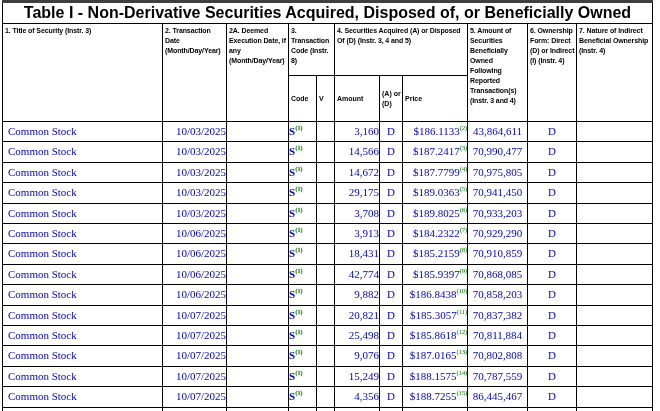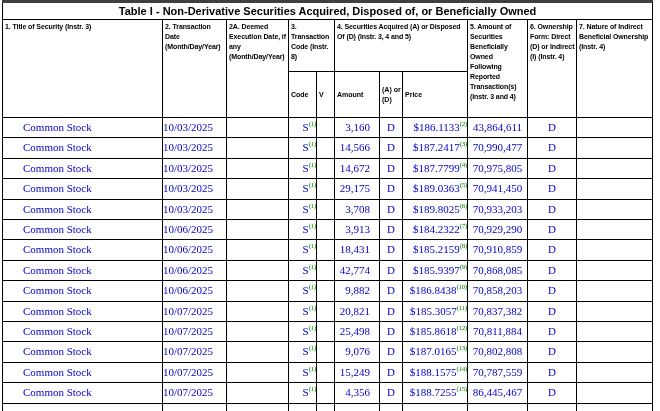--- a/index.html
+++ b/index.html
@@ -18,21 +18,21 @@
     border-top: 3px solid #3f3f3f;
   }
   table.form4 th, table.form4 td {
     border: 1px solid #000;
     overflow: hidden;
   }
   
   .title-cell {
     height: 14px;
     text-align: center;
-    font-size: 11px;
+    font-size: 16px;
     font-weight: bold;
     color: #000;
     padding: 1px 0;
     font-family: "Liberation Sans", sans-serif;
   }
   
   th.colhead {
     font-size: 7px;
     font-weight: bold;
     color: #000;
@@ -59,26 +59,26 @@
   td.data {
     font-family: "Liberation Serif", serif;
     font-size: 11px;
     color: #0000cc;
     height: 19.4px;
     line-height: 19.4px;
     vertical-align: middle;
     padding: 0;
     white-space: nowrap;
   }
-  td.c-title  { text-align: left;  padding-left: 20px; }
-  td.c-date   { text-align: left; }
+  td.c-title  { text-align: left;  padding-left: 5px; }
+  td.c-date   { text-align: right; }
   td.c-deemed { }
-  td.c-code   { text-align: right; }
+  td.c-code   { text-align: left; font-weight: bold; }
   td.c-v      { }
-  td.c-amount { text-align: right; padding-right: 9px; }
+  td.c-amount { text-align: right; }
   td.c-ad     { text-align: center; }
   td.c-price  { text-align: right; padding-left: 3px; }
   td.c-owned  { text-align: center; }
   td.c-form   { text-align: center; }
   td.c-nature { }
   sup.fn {
     color: #008000;
     font-size: 7px;
     line-height: 0;
     vertical-align: super;

